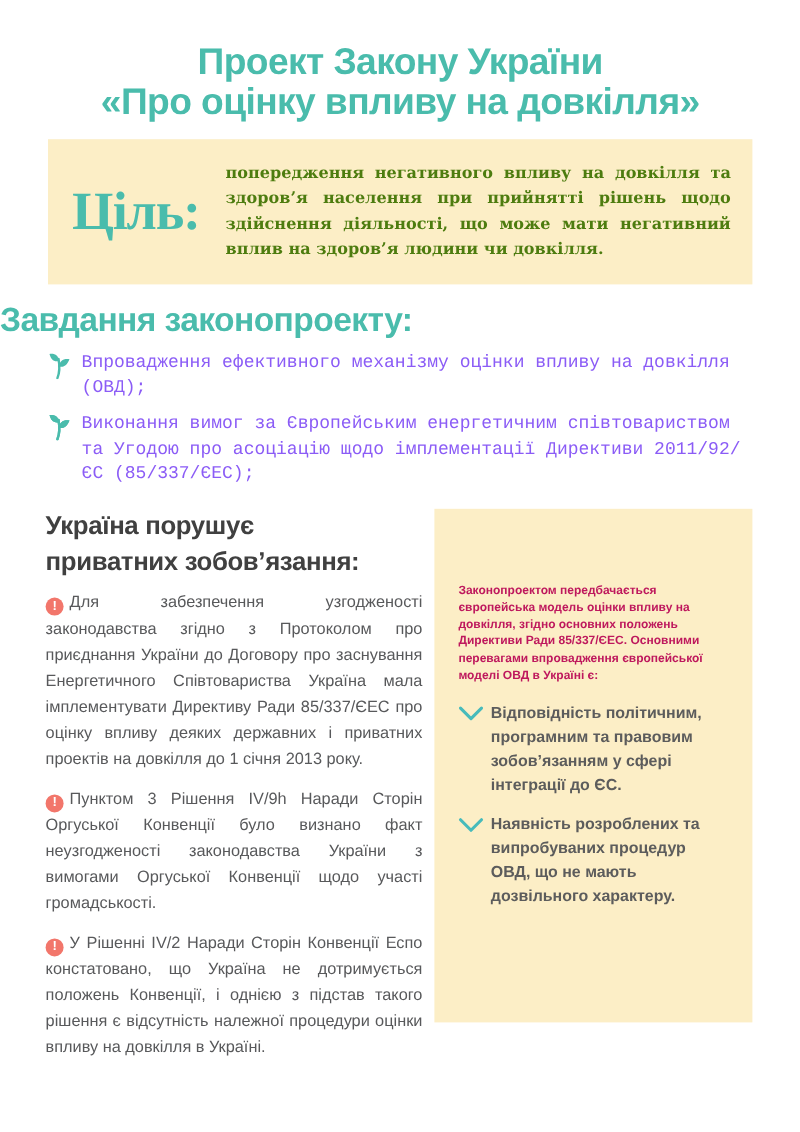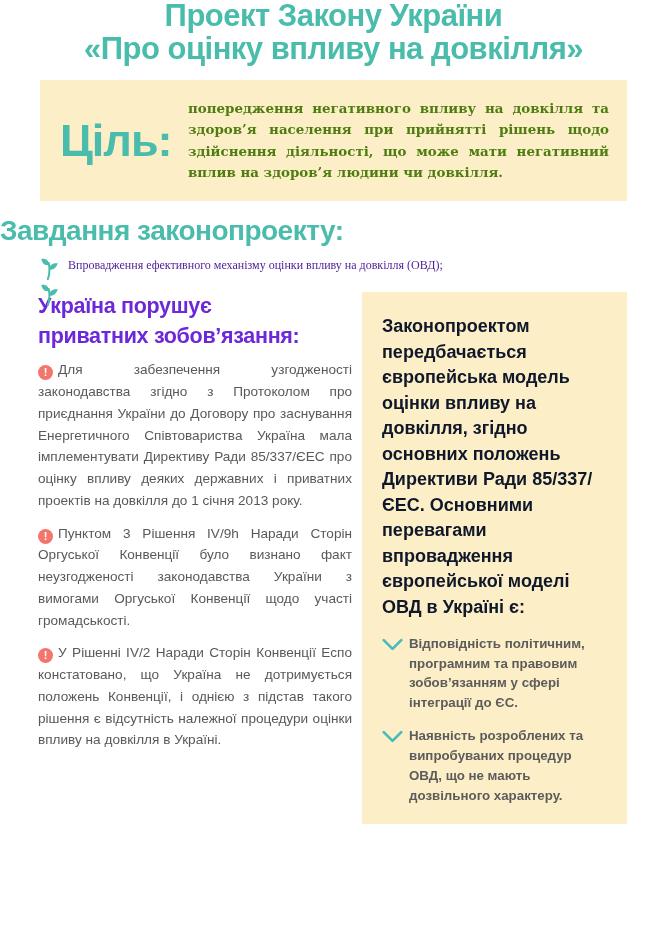--- a/index.html
+++ b/index.html
@@ -8,20 +8,21 @@
     width: 667px;
     min-height: 943px;
     font-family: "Liberation Sans", sans-serif;
     position: relative;
     overflow: hidden;
   }
   .page { width: 667px; min-height: 943px; background: #fff; }
 
   
   .main-title {
+    padding-top: 36px;
     text-align: center;
     color: #4ABCAC;
     font-weight: bold;
     font-size: 31px;
     line-height: 1.06;
     letter-spacing: -0.5px;
   }
 
   
   .goal-box {
@@ -32,20 +33,21 @@
     padding: 18px 18px 18px 20px;
     min-height: 87px;
   }
   .goal-label {
     color: #4ABCAC;
     font-weight: bold;
     font-size: 45px;
     line-height: 1;
     letter-spacing: -1px;
     flex: 0 0 128px;
+    font-family: Liberation Serif, serif;
   }
   .goal-text {
     font-family: "DejaVu Serif", serif;
     font-weight: bold;
     font-size: 13.4px;
     line-height: 1.6;
     color: #4d7c0f;
     text-align: justify;
     flex: 1;
   }
@@ -58,39 +60,39 @@
     font-size: 28px;
     letter-spacing: -0.5px;
   }
   .tasks-list {
     list-style: none;
     margin: 10px 36px 0 38px;
   }
   .tasks-list li {
     position: relative;
     padding-left: 30px;
-    font-family: Liberation Serif, serif;
-    font-size: 12px;
+    font-family: Liberation Mono, monospace;
+    font-size: 15px;
     line-height: 1.38;
-    color: #4c1d95;
+    color: #8b5cf6;
     margin-bottom: 9px;
   }
   .sprout { position: absolute; left: 2px; top: 1px; }
 
   
   .columns {
     display: flex;
     margin: 18px 40px 0 38px;
     gap: 10px;
   }
   .col-left { width: 314px; flex: 0 0 314px; }
   .col-right { width: 265px; flex: 0 0 265px; }
 
   .violations-heading {
-    color: #6d28d9;
+    color: #404040;
     font-weight: bold;
     font-size: 21.5px;
     line-height: 1.38;
     letter-spacing: -0.3px;
     margin-bottom: 8px;
   }
   .v-para {
     font-size: 13.6px;
     line-height: 1.6;
     color: #58595B;
@@ -112,25 +114,26 @@
     margin-right: 5px;
   }
 
   
   .benefits-box {
     background: #FCEEC6;
     padding: 22px 20px 18px 20px;
     min-height: 428px;
   }
   .benefits-heading {
-    color: #0f172a;
-    font-weight: bold;
-    font-size: 18px;
+    color: #be185d;
+    font-weight: bold;
+    font-size: 10px;
     line-height: 1.42;
     margin-bottom: 6px;
+    margin-top: 40px;
   }
   .benefit-item {
     position: relative;
     padding-left: 27px;
     font-size: 13.3px;
     line-height: 1.5;
     color: #5C5C5C;
     margin-top: 13px;
     font-weight: bold;
   }
@@ -161,20 +164,28 @@
           </svg></span>
       <span>Впровадження ефективного механізму оцінки впливу на довкілля (ОВД);</span>
     </li>
     <li>
       <span class="sprout"><svg width="19" height="22" viewBox="0 0 20 24">
             <path d="M8.2 23 C10.2 18 10.4 12 9.2 5.5" stroke="#4ABCAC" stroke-width="2.2" fill="none" stroke-linecap="round"></path>
             <path d="M9.3 7.5 C4.5 8.5 2.2 5.5 1 1 C6.2 0.4 9.2 2.6 9.3 7.5 Z" fill="#4ABCAC"></path>
             <path d="M9.6 12.5 C14.8 13.6 17.2 10.4 19.2 5.8 C13.4 5 10.2 7.4 9.6 12.5 Z" fill="#4ABCAC"></path>
           </svg></span>
     </li>
+    <li>
+      <span class="sprout"><svg width="19" height="22" viewBox="0 0 20 24">
+            <path d="M8.2 23 C10.2 18 10.4 12 9.2 5.5" stroke="#4ABCAC" stroke-width="2.2" fill="none" stroke-linecap="round"></path>
+            <path d="M9.3 7.5 C4.5 8.5 2.2 5.5 1 1 C6.2 0.4 9.2 2.6 9.3 7.5 Z" fill="#4ABCAC"></path>
+            <path d="M9.6 12.5 C14.8 13.6 17.2 10.4 19.2 5.8 C13.4 5 10.2 7.4 9.6 12.5 Z" fill="#4ABCAC"></path>
+          </svg></span>
+      <span>Виконання вимог за Європейським енергетичним співтовариством та Угодою про асоціацію щодо імплементації Директиви 2011/92/ЄС (85/337/ЄЕС);</span>
+    </li>
   </ul>
 
   <div class="columns">
 
     <div class="col-left">
       <h3 class="violations-heading">
         <span>Україна порушує</span><br>
         <span>приватних зобов’язання:</span>
       </h3>
 

